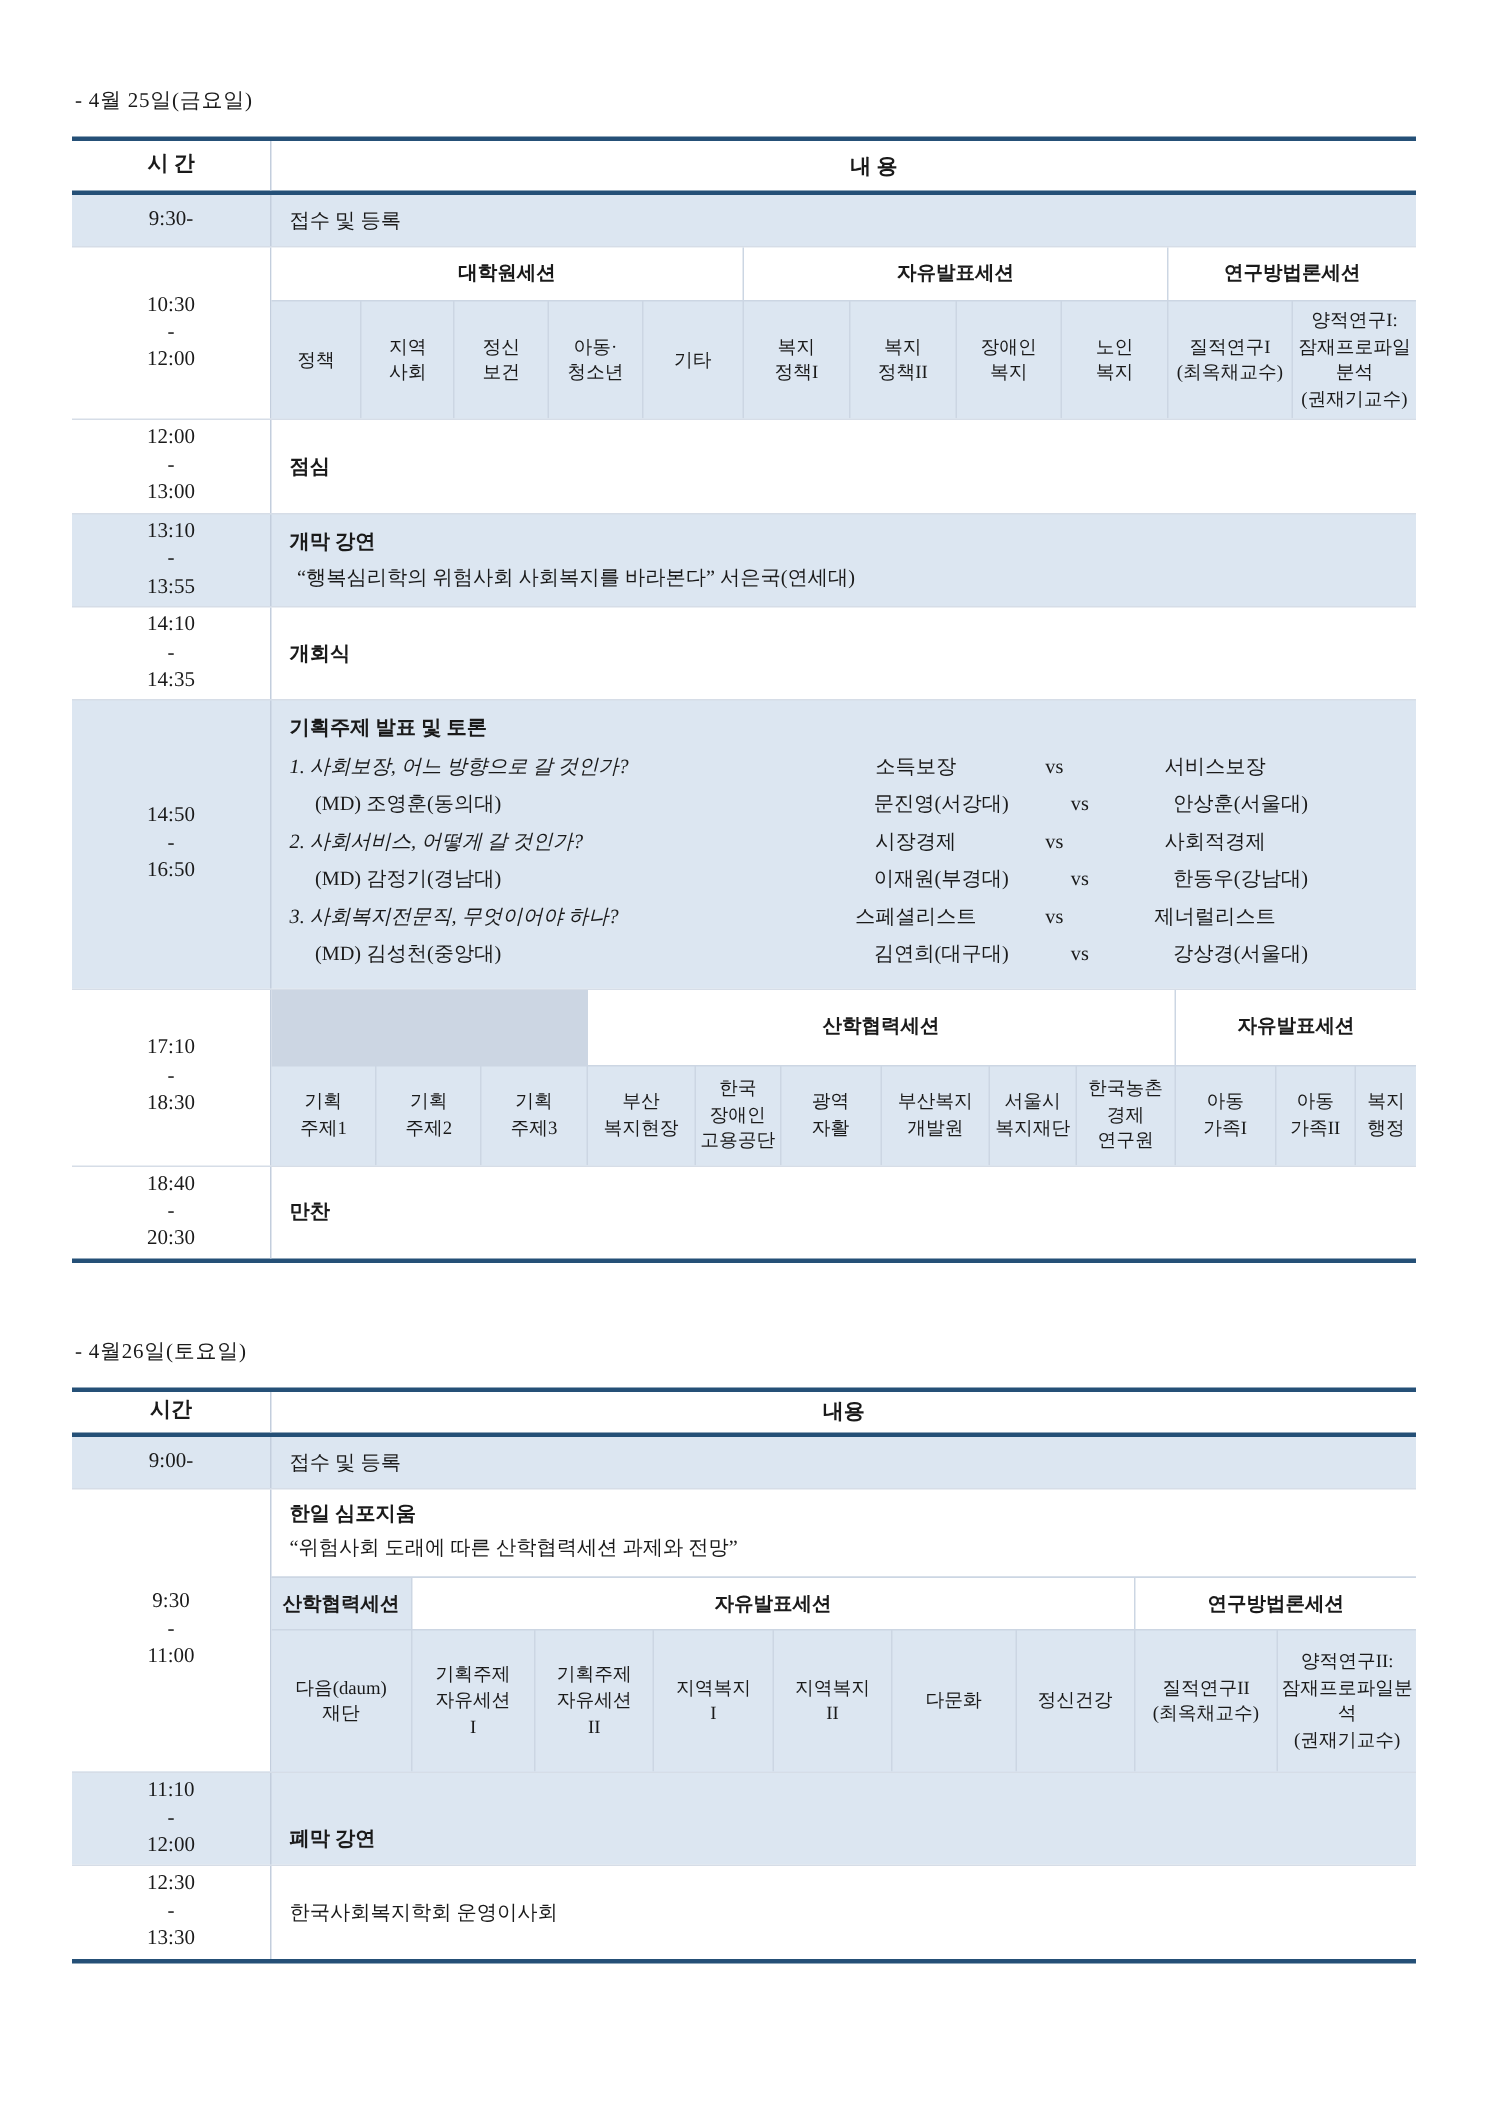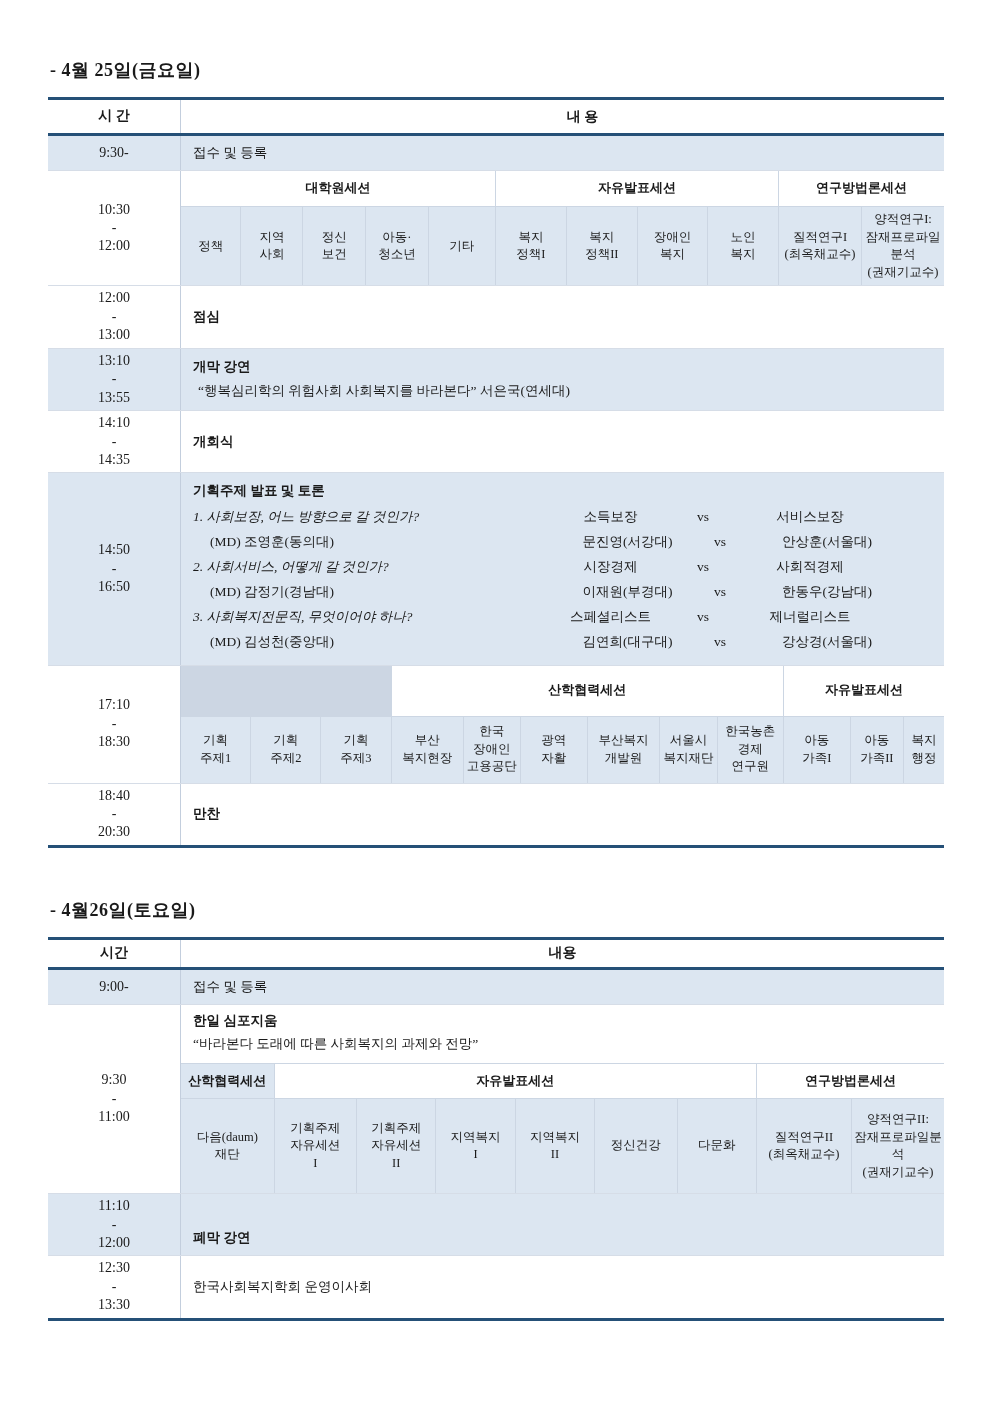--- a/index.html
+++ b/index.html
@@ -4,21 +4,21 @@
 <style>
   html,body{margin:0;padding:0;background:#ffffff;}
   body{
     width:992px;height:1403px;overflow:hidden;
     font-family:"Liberation Serif","DejaVu Serif",serif;
     color:#1a1a1a;
     -webkit-font-smoothing:antialiased;
   }
   .page{padding:58px 48px 0 48px;}
   .day-heading{
-    font-size:18px;font-weight:700;letter-spacing:.5px;
+    font-size:14px;font-weight:400;letter-spacing:.5px;
     margin:0 0 15px 2px;
   }
   .day2-heading{margin-top:50px;}
   
   .sched{
     border-top:3px solid #255077;
     border-bottom:3px solid #255077;
     width:896px;
   }
   .row{display:flex;border-top:1px solid #d6dde7;}
@@ -277,40 +277,40 @@
         </div>
       </div>
 
       <div class="row">
         <div class="time">9:30
 -
 11:00</div>
         <div class="content">
           <div class="symposium">
             <div class="title">한일 심포지움</div>
-            <div class="subline" style="padding-left:0;">“바라본다 도래에 따른 사회복지의 과제와 전망”</div>
+            <div class="subline" style="padding-left:0;">“위험사회 도래에 따른 산학협력세션 과제와 전망”</div>
           </div>
           <div class="sgrid g-day2">
             <div class="gh g1 shaded">산학협력세션</div>
             <div class="gh g2">자유발표세션</div>
             <div class="gh g3">연구방법론세션</div>
             <div class="sc">다음(daum)
 재단</div>
             <div class="sc">기획주제
 자유세션
 I</div>
             <div class="sc">기획주제
 자유세션
 II</div>
             <div class="sc">지역복지
 I</div>
             <div class="sc">지역복지
 II</div>
+            <div class="sc">다문화</div>
             <div class="sc">정신건강</div>
-            <div class="sc">다문화</div>
             <div class="sc">질적연구II
 (최옥채교수)</div>
             <div class="sc">양적연구II:
 잠재프로파일분
 석
 (권재기교수)</div>
           </div>
         </div>
       </div>
 

